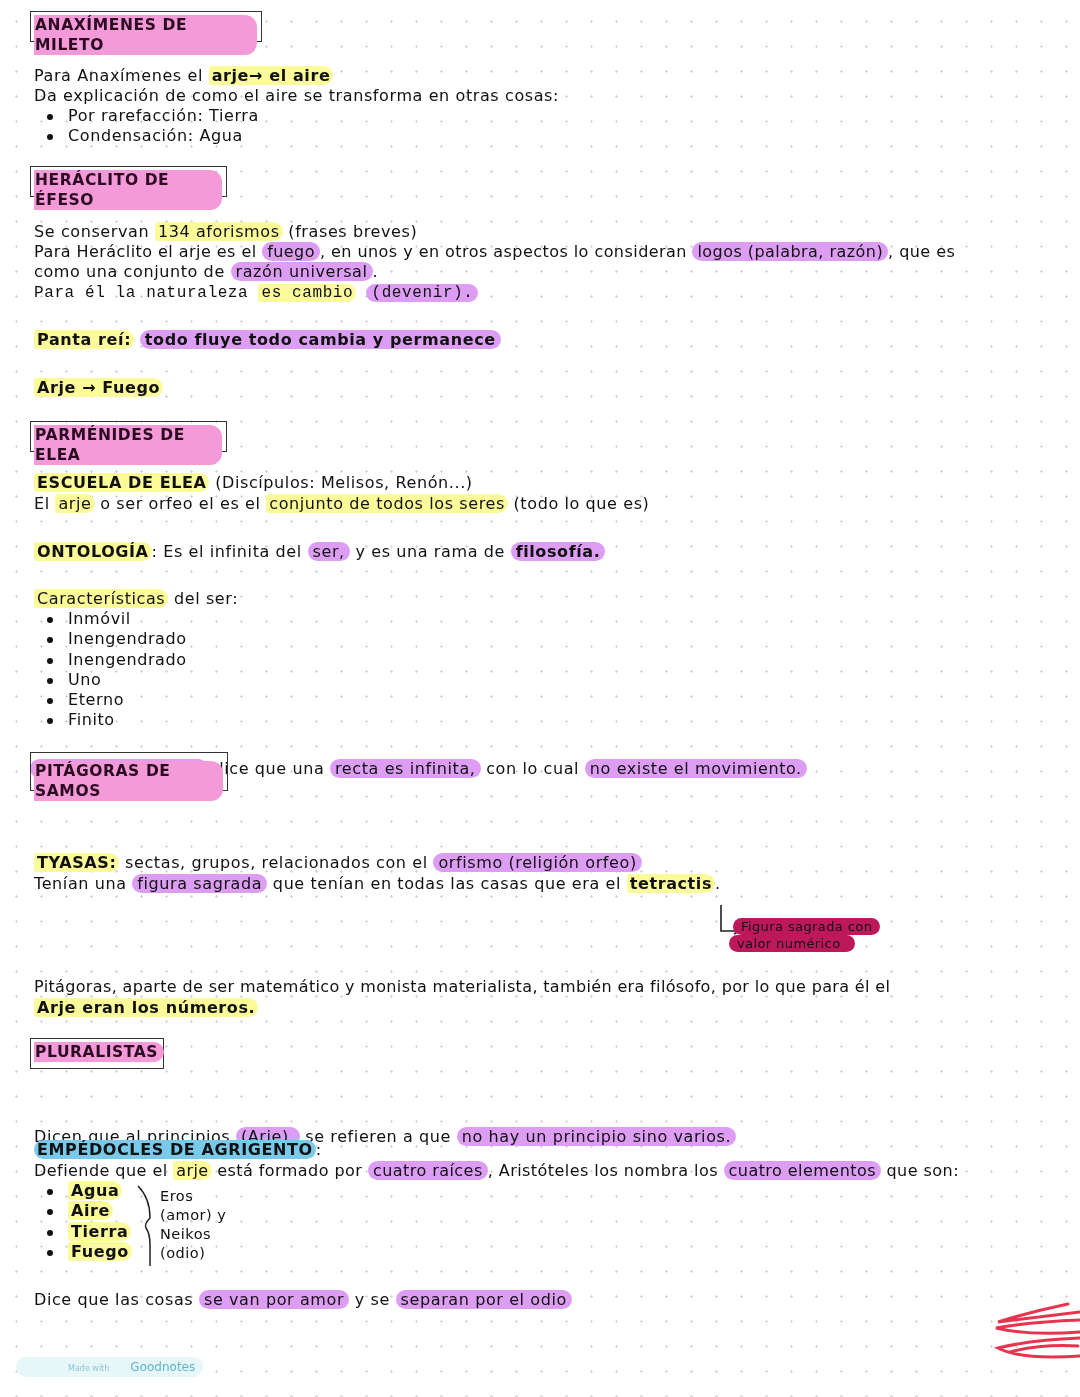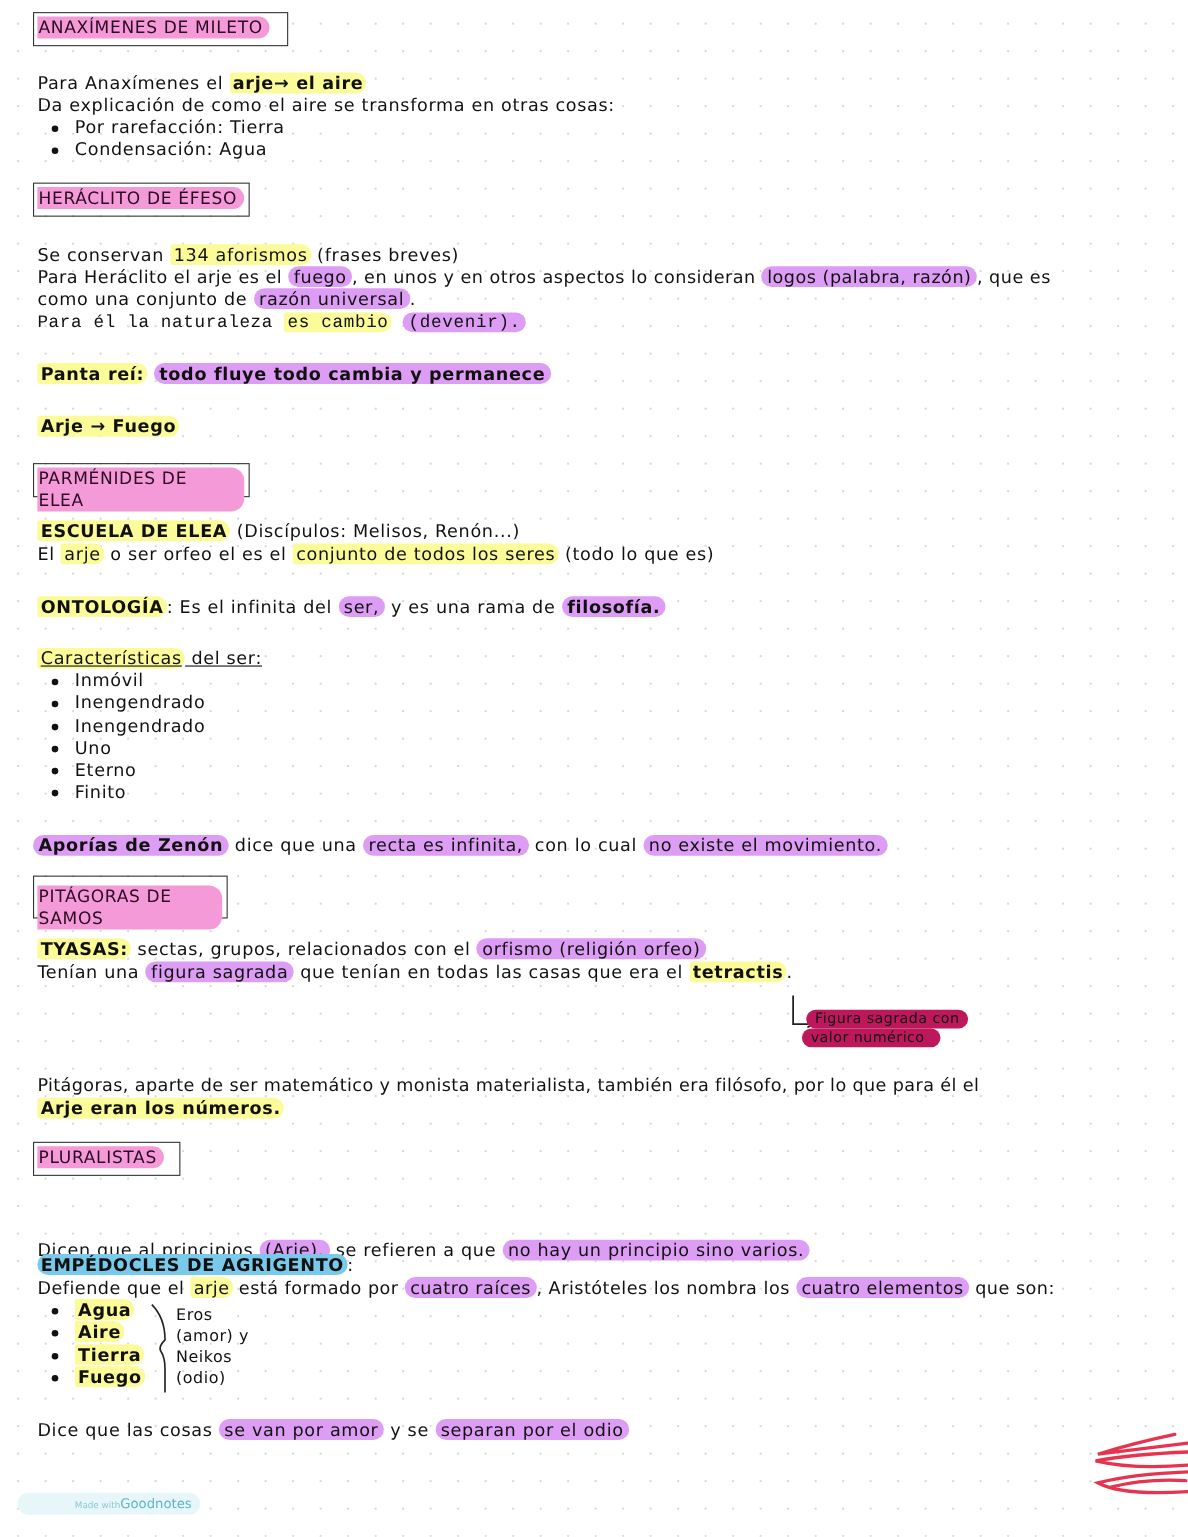--- a/index.html
+++ b/index.html
@@ -6,33 +6,33 @@
   body{
     width:1080px;height:1397px;position:relative;overflow:hidden;
     background-color:#ffffff;
     background-image:radial-gradient(circle,#d6d6d6 1px,transparent 1.3px);
     background-size:25px 25px;background-position:4px 9px;
     font-family:"DejaVu Sans","Liberation Sans",sans-serif;
     color:#111;
   }
   .line{position:absolute;left:34px;font-size:16px;line-height:20px;white-space:nowrap;letter-spacing:0.6px;}
   .title-box{position:absolute;left:30px;border:1.5px solid #333;height:31px;box-sizing:border-box;padding:3px 4px 0 3px;}
-  .title{display:inline-block;background:#f59ad9;border-radius:0 12px 12px 0;font-size:15.5px;line-height:20px;font-weight:normal;letter-spacing:0.6px;padding:0 6px 0 1px;color:#2a0a20;}
+  .title{display:inline-block;background:#f59ad9;border-radius:0 12px 12px 0;font-size:15.5px;line-height:20px;font-weight:bold;letter-spacing:0.6px;padding:0 6px 0 1px;color:#2a0a20;}
   .y{background:#fbfb9a;border-radius:3px 10px 10px 3px;padding:0 3px;}
   .p{background:#dd9df4;border-radius:12px;padding:0 5px;}
   .b{background:#79c9ea;border-radius:10px;padding:0 3px;}
   .bold{font-weight:bold;}
   ul{position:absolute;left:34px;margin:0;padding:0;list-style:none;font-size:16px;line-height:20.3px;letter-spacing:0.6px;}
   ul li{position:relative;padding-left:34px;white-space:nowrap;}
   ul li::before{content:"";position:absolute;left:13px;top:8px;width:6px;height:6px;border-radius:50%;background:#111;}
   .note{position:absolute;left:733px;top:918px;font-size:13px;line-height:17px;letter-spacing:0.4px;}
   .note span{background:#be185d;border-radius:10px;padding:0 8px;display:inline-block;}
   .brace-text{position:absolute;left:160px;top:1187px;font-size:14.5px;line-height:19px;letter-spacing:0.5px;}
   .badge{position:absolute;left:16px;top:1357px;background:#e7f6f9;border-radius:12px;padding:3px 8px;font-size:12px;color:#5fb5cc;}
-  .badge small{font-size:8px;color:#8fc7d6;margin-right:0;padding-left:44px;}
+  .badge small{font-size:8px;color:#8fc7d6;margin-right:21px;padding-left:44px;}
 </style>
 </head>
 <body>
 
 <div class="title-box" style="top:11px;width:232px;">
   <span class="title">ANAXÍMENES DE MILETO</span>
 </div>
 <div class="line" style="top:66px;">
   <span>Para Anaxímenes el </span><span class="y bold">arje→ el aire</span>
 </div>
@@ -69,36 +69,36 @@
 </div>
 <div class="line" style="top:473px;">
   <span class="y bold">ESCUELA DE ELEA</span><span> (Discípulos: Melisos, Renón...)</span>
 </div>
 <div class="line" style="top:494px;">
   <span>El </span><span class="y">arje</span><span> o ser orfeo el es el </span><span class="y">conjunto de todos los seres</span><span> (todo lo que es)</span>
 </div>
 <div class="line" style="top:542px;">
   <span class="y bold">ONTOLOGÍA</span><span>: Es el infinita del </span><span class="p">ser,</span><span> y es una rama de </span><span class="p bold">filosofía.</span>
 </div>
-<div class="line" style="top:589px;text-decoration:underline;">
+<div class="line" style="top:589px;">
   <span class="y">Características</span><span> del ser:</span>
 </div>
 <ul style="top:609px;">
   <li>Inmóvil</li>
   <li>Inengendrado</li>
   <li>Inengendrado</li>
   <li>Uno</li>
   <li>Eterno</li>
   <li>Finito</li>
 </ul>
 <div class="line" style="top:759px;left:30px;">
   <span class="p bold">Aporías de Zenón</span><span> dice que una </span><span class="p">recta es infinita,</span><span> con lo cual </span><span class="p">no existe el movimiento.</span>
 </div>
 
-<div class="title-box" style="top:796px;width:177px;height:39px;padding-top:8px;">
+<div class="title-box" style="top:752px;width:198px;height:39px;padding-top:8px;">
   <span class="title">PITÁGORAS DE SAMOS</span>
 </div>
 <div class="line" style="top:853px;">
   <span class="y bold">TYASAS:</span><span> sectas, grupos, relacionados con el </span><span class="p">orfismo (religión orfeo)</span>
 </div>
 <div class="line" style="top:874px;">
   <span>Tenían una </span><span class="p">figura sagrada</span><span> que tenían en todas las casas que era el </span><span class="y bold">tetractis</span><span>.</span>
 </div>
 <svg style="position:absolute;left:716px;top:903px;" width="26" height="32" viewBox="0 0 26 32">
   <path d="M5 2 V28 H22" fill="none" stroke="#222" stroke-width="1.6"></path>

